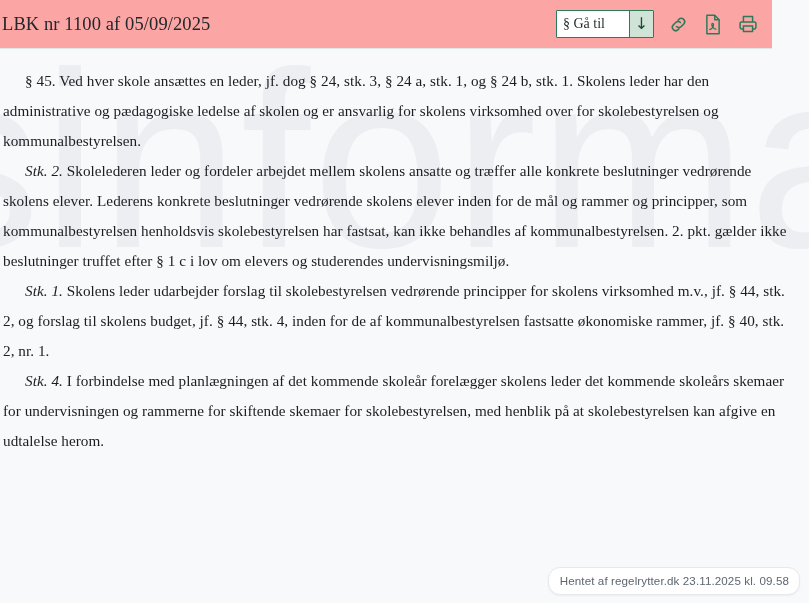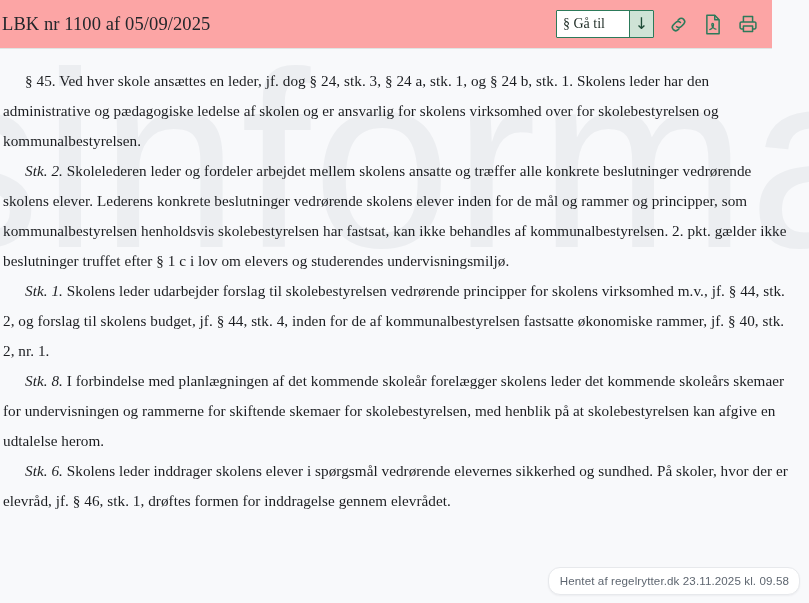--- a/index.html
+++ b/index.html
@@ -217,25 +217,22 @@
 
     <p class="para">
       <span class="lead">Stk. 2.</span><span> Skolelederen leder og fordeler arbejdet mellem skolens ansatte og træffer alle konkrete beslutninger vedrørende skolens elever. Lederens konkrete beslutninger vedrørende skolens elever inden for de mål og rammer og principper, som kommunalbestyrelsen henholdsvis skolebestyrelsen har fastsat, kan ikke behandles af kommunalbestyrelsen. 2. pkt. gælder ikke beslutninger truffet efter § 1 c i lov om elevers og studerendes undervisningsmiljø.</span>
     </p>
 
     <p class="para">
       <span class="lead">Stk. 1.</span><span> Skolens leder udarbejder forslag til skolebestyrelsen vedrørende principper for skolens virksomhed m.v., jf. § 44, stk. 2, og forslag til skolens budget, jf. § 44, stk. 4, inden for de af kommunalbestyrelsen fastsatte økonomiske rammer, jf. § 40, stk. 2, nr. 1.</span>
     </p>
 
     <p class="para">
-      <span class="lead">Stk. 8.</span><span> I forbindelse med planlægningen af det kommende skoleår forelægger skolens leder det kommende skoleårs skemaer for undervisningen og rammerne for skiftende skemaer for skolebestyrelsen, med henblik på at skolebestyrelsen kan afgive en udtalelse herom.</span>
-    </p>
-
-
-    <p class="para">
-      <span class="lead">Stk. 6.</span><span> Skolens leder inddrager skolens elever i spørgsmål vedrørende elevernes sikkerhed og sundhed. På skoler, hvor der er elevråd, jf. § 46, stk. 1, drøftes formen for inddragelse gennem elevrådet.</span>
-    </p>
+      <span class="lead">Stk. 4.</span><span> I forbindelse med planlægningen af det kommende skoleår forelægger skolens leder det kommende skoleårs skemaer for undervisningen og rammerne for skiftende skemaer for skolebestyrelsen, med henblik på at skolebestyrelsen kan afgive en udtalelse herom.</span>
+    </p>
+
+
 
   </div>
 
   <div class="footer-badge">Hentet af regelrytter.dk 23.11.2025 kl. 09.58</div>
 
 </div>
 
 </body></html>

